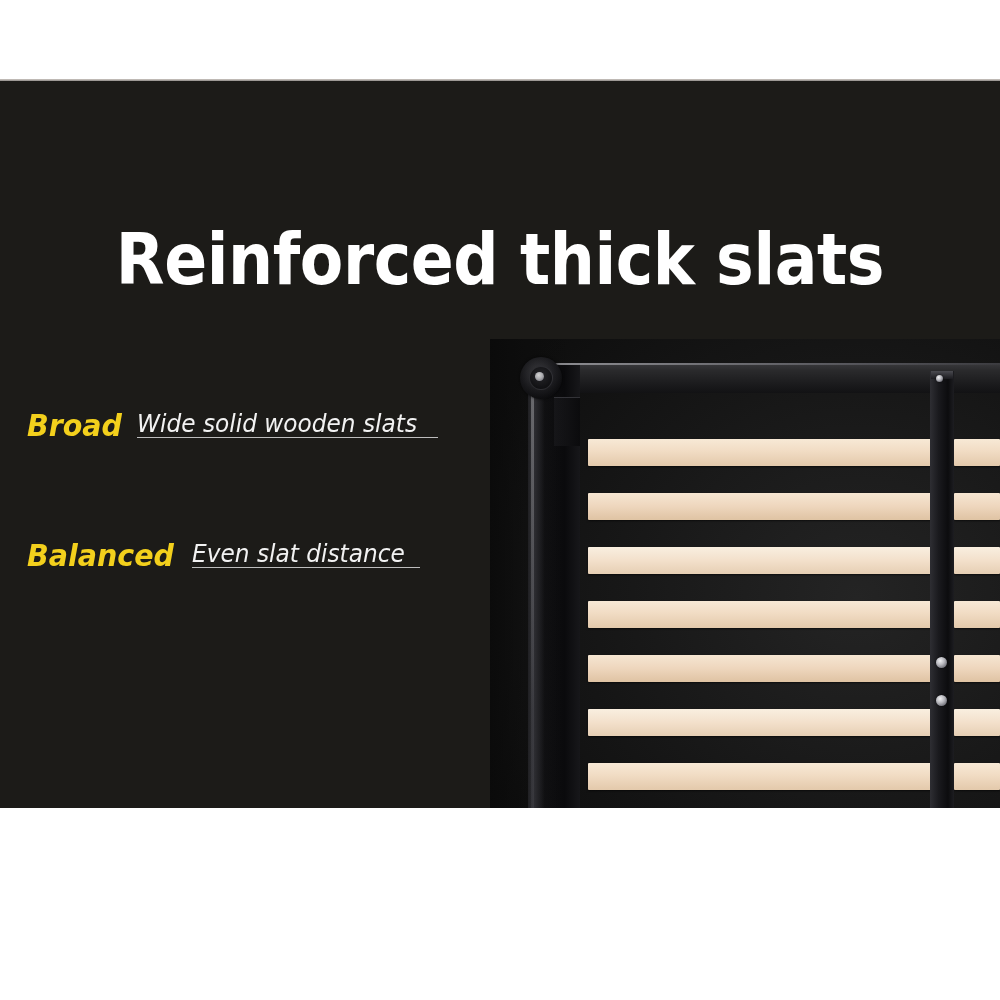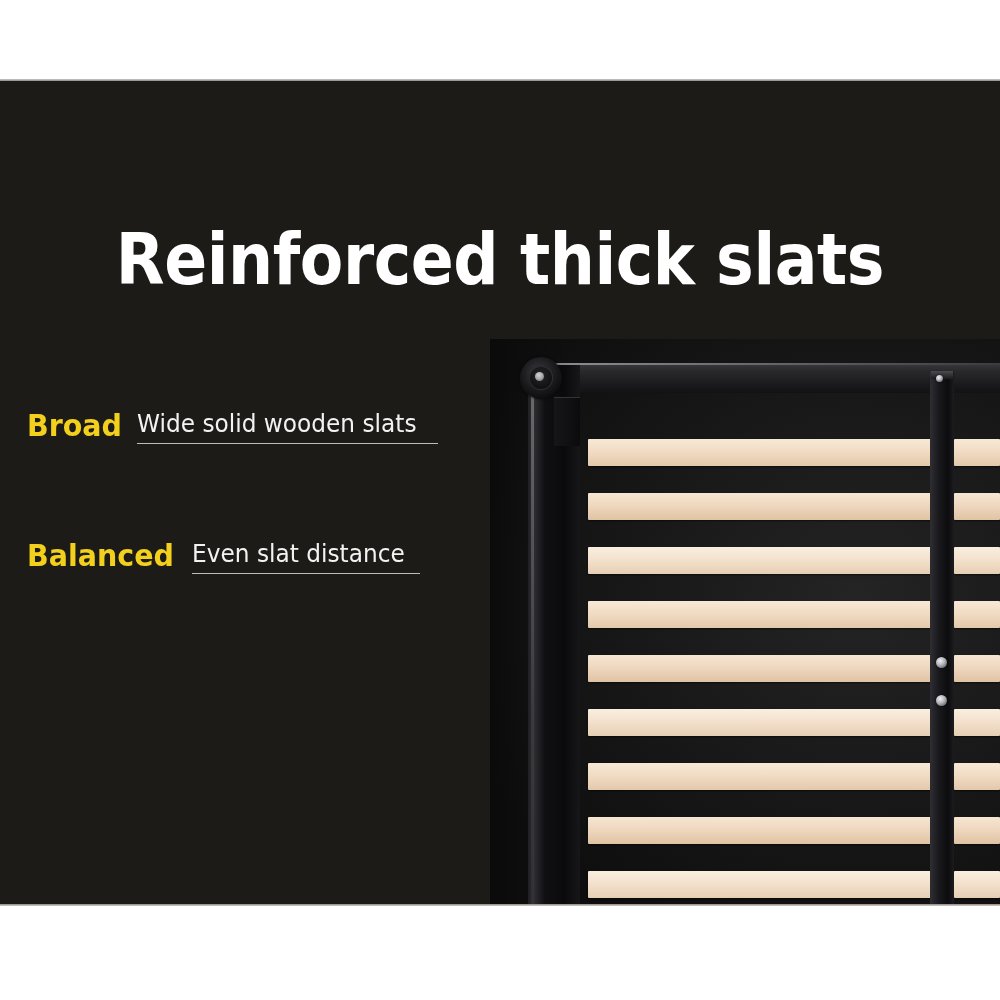--- a/index.html
+++ b/index.html
@@ -2,21 +2,21 @@
 <html><head>
 <meta charset="utf-8">
 <style>
   html,body{margin:0;padding:0;}
   body{
     width:1000px;height:1000px;
     background:#ffffff;
     font-family:"DejaVu Sans", sans-serif;
     overflow:hidden;
   }
-  .stage{position:relative;width:1000px;height:1000px;background:#ffffff;overflow:hidden;}
+  .stage{position:relative;width:1000px;height:808px;background:#ffffff;overflow:hidden;}
 
   
   .panel{
     position:absolute;left:0;top:81px;width:1000px;height:824px;
     background:#1c1b18;
     overflow:hidden;
   }
   .panel-hairline-top{
     position:absolute;left:0;top:79px;width:1000px;height:2px;
     background:linear-gradient(to bottom,#cfc9c4,#8d8a86);
@@ -42,33 +42,34 @@
   }
 
   
   .features{
     position:absolute;left:27px;top:330px;width:540px;
   }
   .feature{
     display:flex;align-items:baseline;
     margin-bottom:0px;
     height:130px;
+    font-style:italic;
   }
   .feature .f-key{
     color:#f3d01c;
     font-weight:bold;
     font-size:30px;
     line-height:1;
     white-space:nowrap;
     transform:scaleX(0.95);
     transform-origin:left bottom;
   }
   .feature .f-val-wrap{
     margin-left:10px;
-    padding-bottom:7px;
+    padding-bottom:1px;
     border-bottom:1.5px solid #bdbdbd;
     position:relative;
     top:-4px;
   }
   .feature .f-val{
     color:#f2f2f2;
     font-size:25px;
     line-height:1;
     white-space:nowrap;
     display:block;

